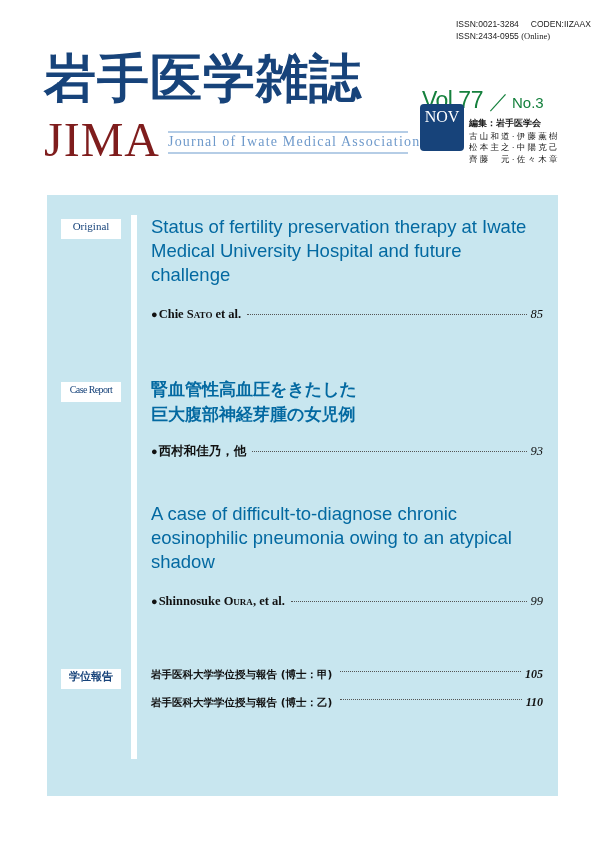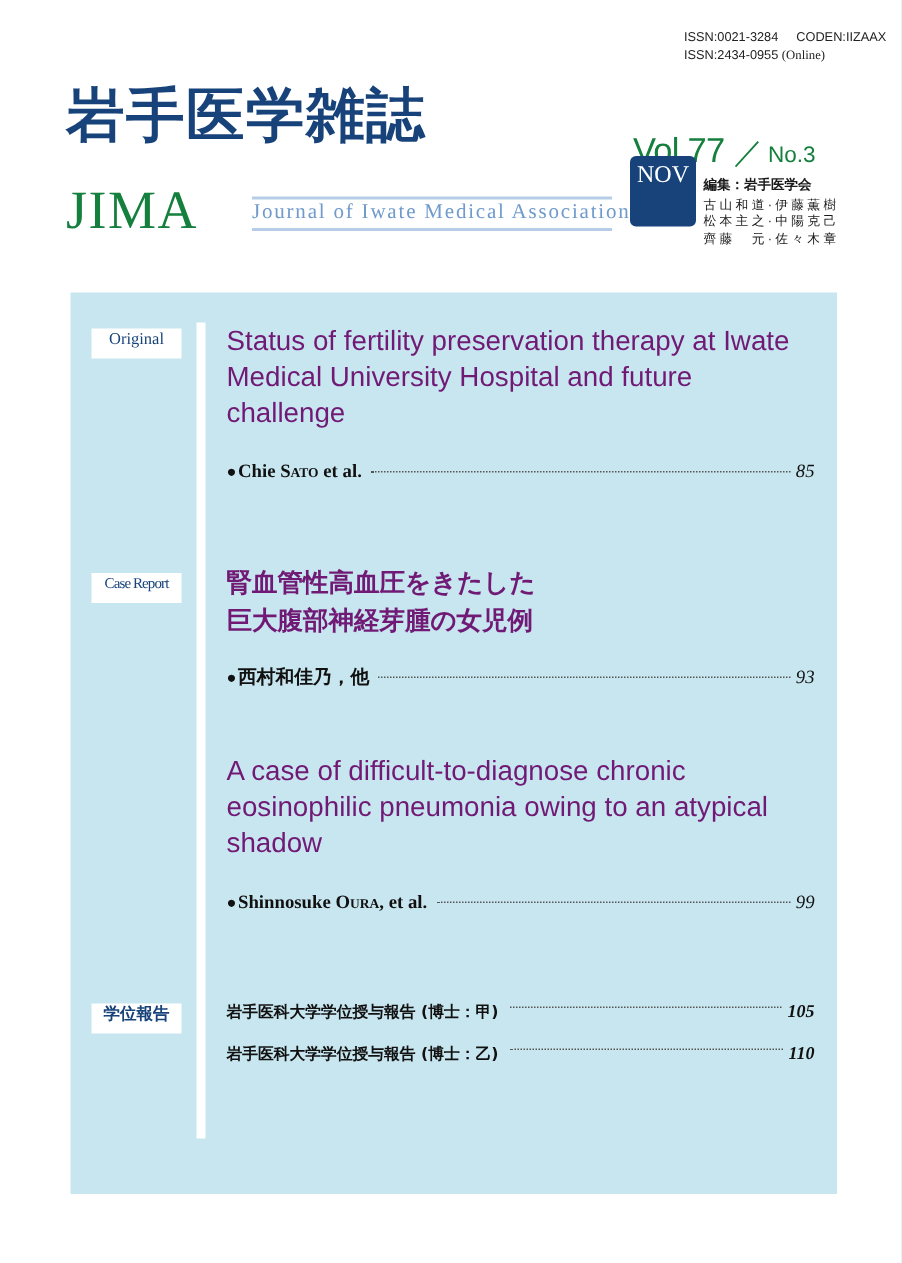--- a/index.html
+++ b/index.html
@@ -5,26 +5,26 @@
   html, body { margin: 0; padding: 0; }
   body {
     width: 601px; height: 842px; background: #ffffff; position: relative; overflow: hidden;
     font-family: "Liberation Sans", "DejaVu Sans", sans-serif; color: #1a1a1a;
   }
   .issn { position: absolute; left: 456px; top: 18px; font-size: 8.5px; line-height: 12px; color: #222; font-family: "Liberation Sans", sans-serif; }
   .issn .row span.gap { display: inline-block; width: 12px; }
   .issn .online { font-family: "Liberation Serif", serif; }
 
   .title-jp {
-    position: absolute; left: 44px; top: 45px; font-size: 39px; font-weight: bold; color: #17437a;
+    position: absolute; left: 44px; top: 45px; font-size: 52px; font-weight: bold; color: #17437a;
     letter-spacing: 1px; line-height: 66px; font-family: "DejaVu Sans", sans-serif; white-space: nowrap;
   }
   .jima {
-    position: absolute; left: 44px; top: 112px; font-family: "Liberation Serif", serif; font-size: 36px;
-    color: #15803d; line-height: 56px; letter-spacing: 1px;
+    position: absolute; left: 44px; top: 112px; font-family: "Liberation Serif", serif; font-size: 48px;
+    color: #7f1d1d; line-height: 56px; letter-spacing: 1px;
   }
   .journal-en-wrap {
     position: absolute; left: 168px; top: 131px; width: 240px;
     border-top: 2px solid #b5cde6; border-bottom: 2px solid #b5cde6; padding: 2px 0 3px 0;
   }
   .journal-en {
     font-family: "Liberation Serif", serif; font-size: 14px; color: #6f9acb; letter-spacing: 1.2px; white-space: nowrap; line-height: 14px;
   }
   .vol {
     position: absolute; left: 422px; top: 87px; color: #15803d; font-family: "Liberation Sans", sans-serif; white-space: nowrap;
@@ -46,21 +46,21 @@
     position: absolute; left: 47px; top: 195px; width: 511px; height: 601px; background: #c8e6ef;
   }
   .divider { position: absolute; left: 84px; top: 20px; width: 6px; height: 544px; background: #ffffff; }
   .label {
     position: absolute; left: 14px; width: 60px; height: 20px; background: #ffffff; color: #17437a;
     font-size: 11px; text-align: center; line-height: 15px; font-family: Liberation Serif, serif;
   }
   .label.small { font-size: 10px; letter-spacing: -0.6px; }
   .label.jp { font-size: 11px; font-weight: bold; }
   .article { position: absolute; left: 104px; width: 392px; }
-  .article .atitle { font-size: 18.5px; line-height: 24px; color: #701a75; font-family: "Liberation Sans", sans-serif; }
+  .article .atitle { font-size: 18.5px; line-height: 24px; color: #0369a1; font-family: "Liberation Sans", sans-serif; }
   .article .atitle.jp { font-size: 17px; line-height: 25px; font-weight: bold; font-family: "DejaVu Sans", sans-serif; }
   .author-line {
     display: flex; align-items: baseline; font-family: "Liberation Serif", serif; font-size: 12.5px; color: #111; margin-top: 18px;
   }
   .author-line .bullet { font-size: 11px; margin-right: 1px; }
   .author-line .author { font-weight: bold; white-space: nowrap; }
   .author-line .sc { font-variant: small-caps; margin-top: 30px; }
   .author-line .dots {
     flex: 1; border-bottom: 1.5px dotted #555; margin: 0 4px 0 6px; position: relative; top: -3px;
   }

